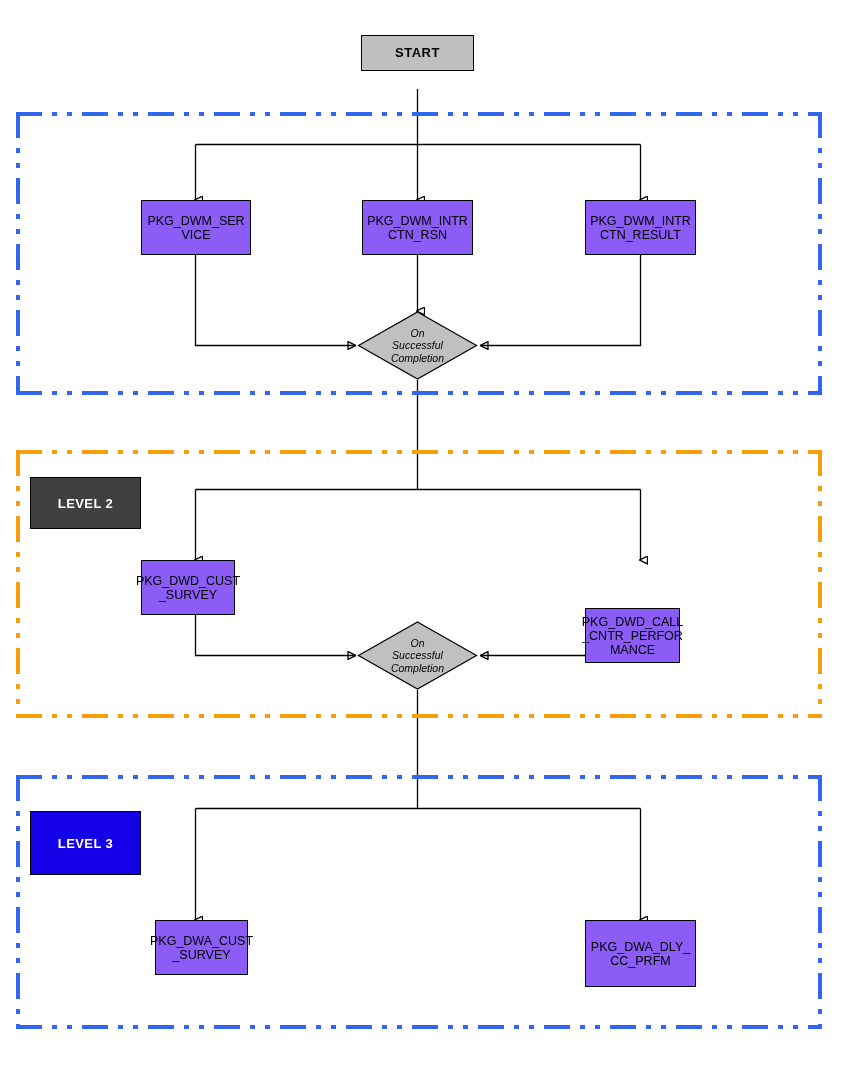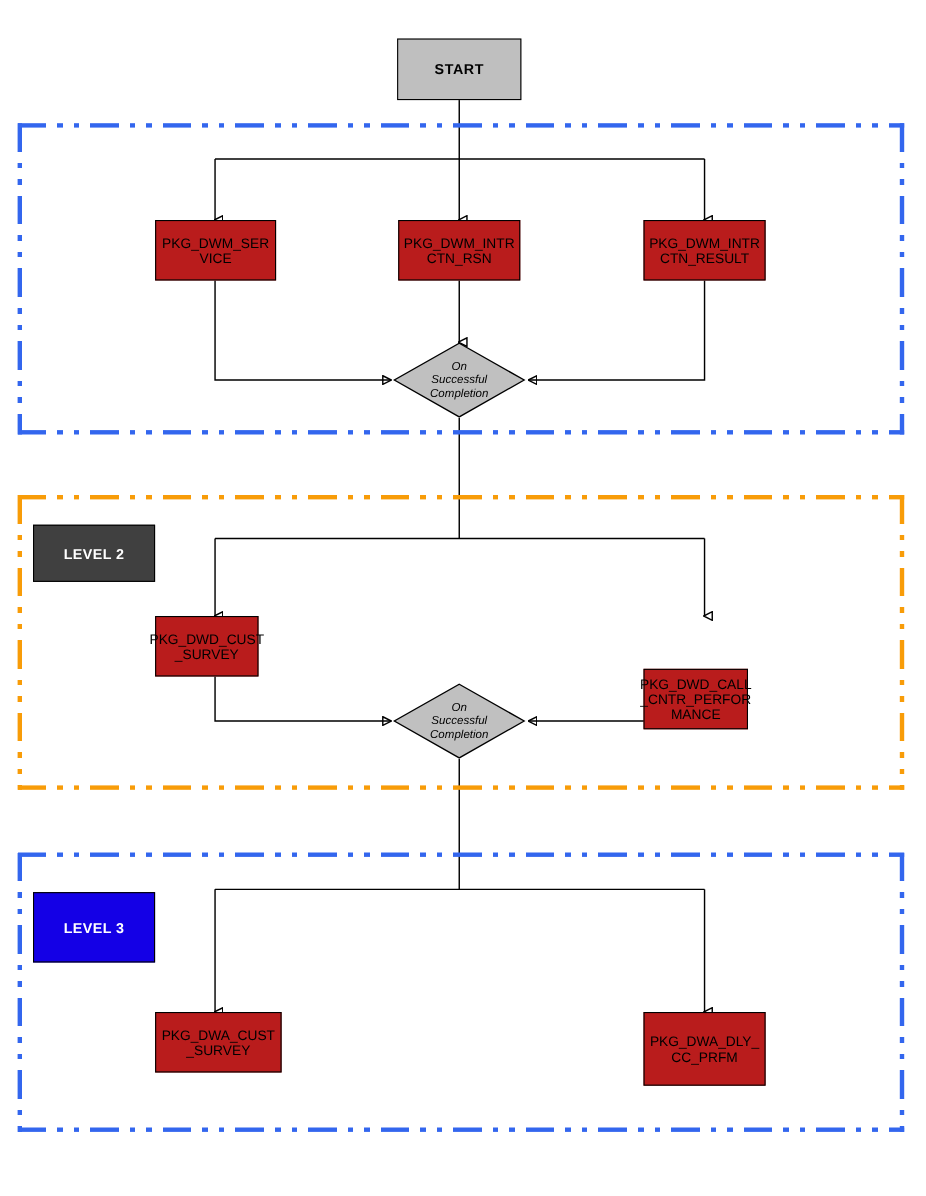--- a/index.html
+++ b/index.html
@@ -89,21 +89,21 @@
     letter-spacing: 0.4px;
   }
   .chip-blue   { background: #1400E6; }
   .chip-orange { background: #404040; }
 
   
   .node {
     position: absolute;
     box-sizing: border-box;
     border: 1px solid #000000;
-    background: #b91c1c;
+    background: #8b5cf6;
     display: flex;
     align-items: center;
     justify-content: center;
     text-align: center;
     font-size: 12.5px;
     line-height: 1.12;
     color: #000000;
     white-space: pre-line;
     padding: 0 2px;
   }
@@ -190,21 +190,21 @@
     <path d="M195.5,615 L195.5,655.5 L355,655.5" marker-end="url(#arrow-right)"></path>
     <path d="M640.5,615 L640.5,655.5 L481,655.5" marker-end="url(#arrow-right)"></path>
 
     <line x1="417.5" y1="690" x2="417.5" y2="808.5"></line>
 
     <line x1="195.5" y1="808.5" x2="640.5" y2="808.5"></line>
     <line x1="195.5" y1="808.5" x2="195.5" y2="920" marker-end="url(#arrow-down)"></line>
     <line x1="640.5" y1="808.5" x2="640.5" y2="920" marker-end="url(#arrow-down)"></line>
   </svg>
 
-  <div class="node start-node" style="left:361px; top:35px; width:113px; height:56px;">
+  <div class="node start-node" style="left:361px; top:35px; width:113px; height:36px;">
     <span>START</span>
   </div>
 
   <div class="level-frame gradient-mode" style="left:16px; top:112px; width:806px; height:283px;">
     <div class="frame-edge edge-h blue-h" style="top:0;"></div>
     <div class="frame-edge edge-h blue-h" style="bottom:0;"></div>
     <div class="frame-edge edge-v blue-v" style="left:0;"></div>
     <div class="frame-edge edge-v blue-v" style="right:0;"></div>
   </div>
 
@@ -265,21 +265,21 @@
     <div class="frame-edge edge-h blue-h" style="top:0;"></div>
     <div class="frame-edge edge-h blue-h" style="bottom:0;"></div>
     <div class="frame-edge edge-v blue-v" style="left:0;"></div>
     <div class="frame-edge edge-v blue-v" style="right:0;"></div>
   </div>
 
   <div class="level-chip chip-blue" style="left:30px; top:811px; width:111px; height:64px;">
     <span>LEVEL 3</span>
   </div>
 
-  <div class="node" style="left:141px; top:920px; width:115px; height:55px;align-items:center;">
+  <div class="node" style="left:155px; top:920px; width:93px; height:55px;align-items:center;">
     <span>PKG_DWA_CUST
 _SURVEY</span>
   </div>
   <div class="node" style="left:585px; top:920px; width:111px; height:67px;">
     <span>PKG_DWA_DLY_
 CC_PRFM</span>
   </div>
 
 </div>
 

